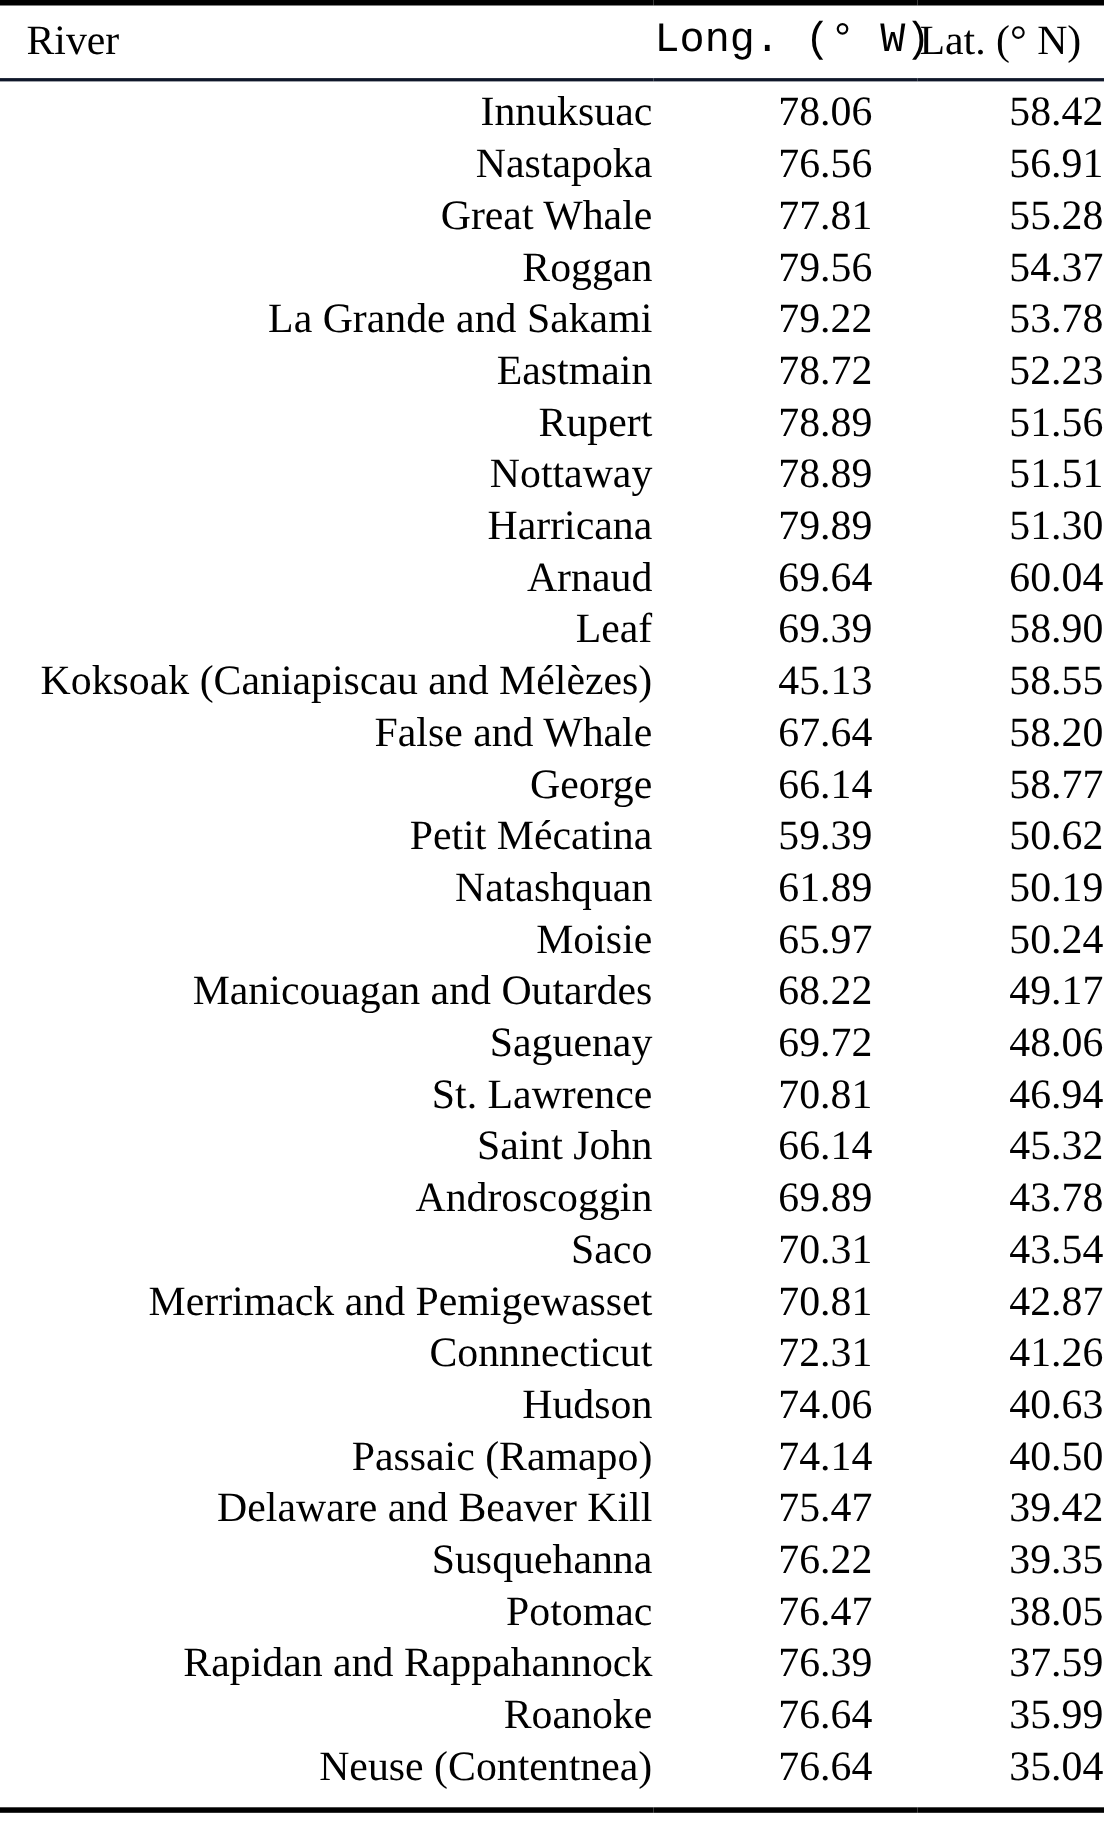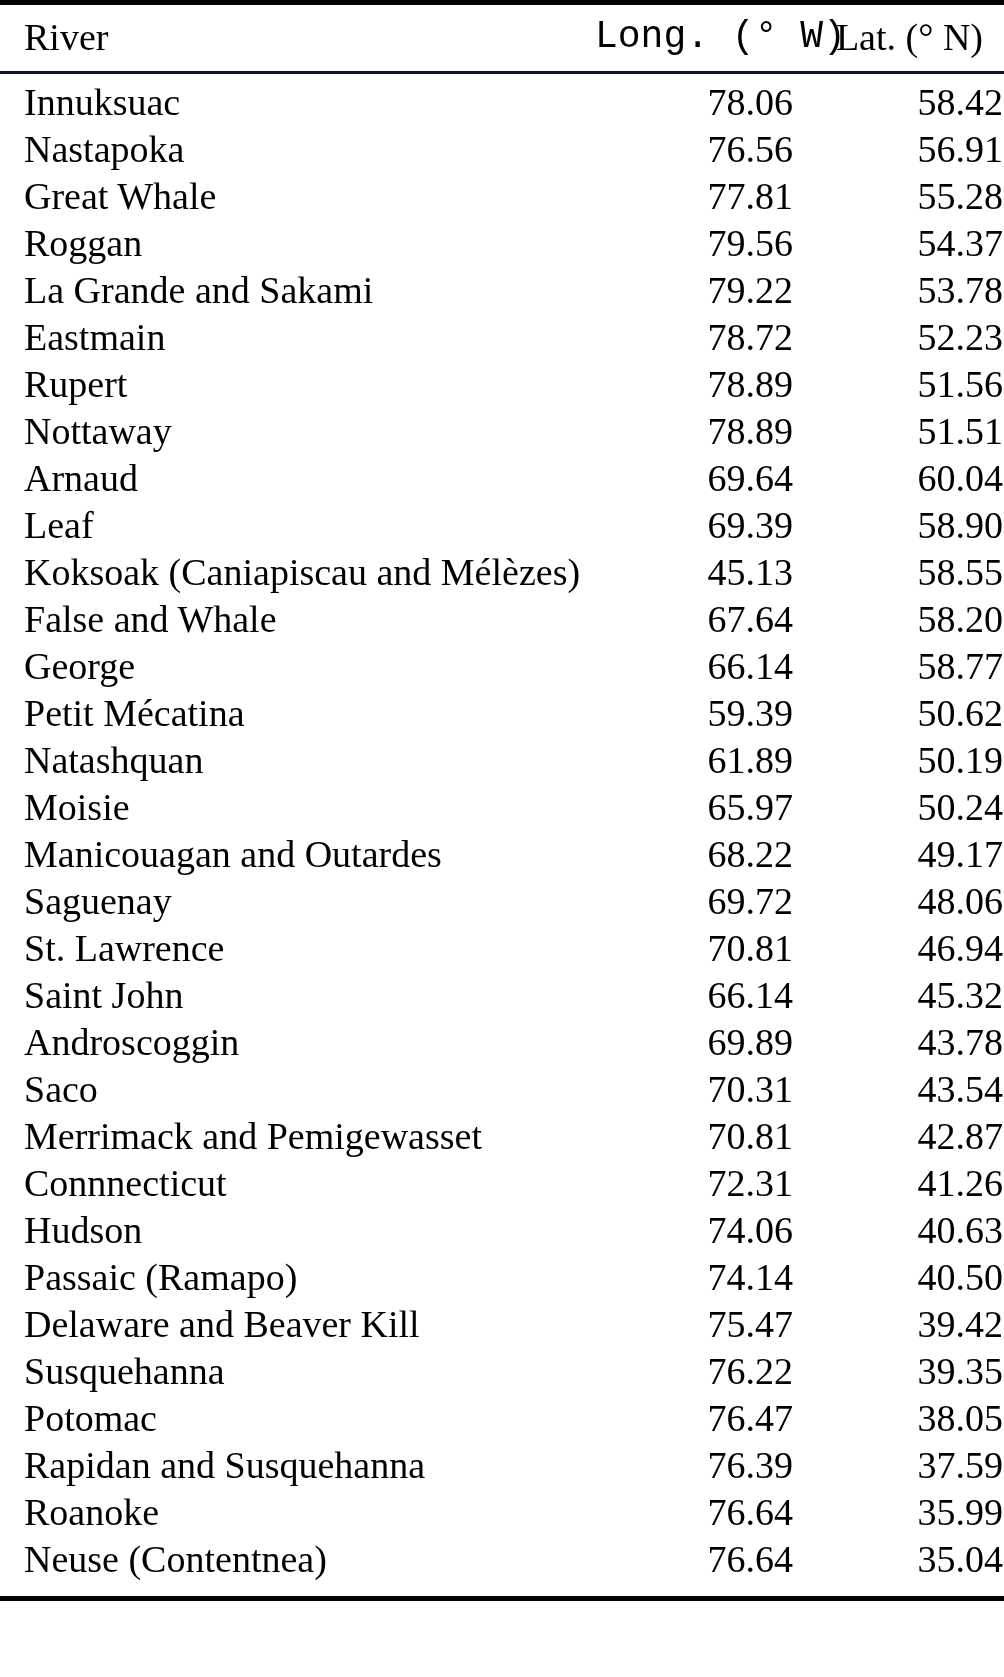--- a/index.html
+++ b/index.html
@@ -34,21 +34,21 @@
   }
   th.col-river { text-align: left;  padding-left: 24px; }
   th.col-long  { text-align: right; padding-right: 41px; font-family: Liberation Mono, monospace; }
   th.col-lat   { text-align: right; padding-right: 21px; }
 
   tbody td {
     line-height: 45px;
     white-space: nowrap;
     overflow: hidden;
   }
-  td.col-river { text-align: left;  padding-left: 24px; }
+  td.col-river { text-align: right;  padding-left: 24px; }
   td.col-long  { text-align: right; padding-right: 41px; }
   td.col-lat   { text-align: right; }
 
   tbody tr:first-child td { padding-top: 6px; }
   tbody tr:last-child td  { padding-bottom: 14px; }
 </style>
 </head>
 <body>
 
 <table class="paper-table">
@@ -99,20 +99,25 @@
         <td class="col-river">Rupert</td>
         <td class="col-long">78.89</td>
         <td class="col-lat">51.56</td>
       </tr>
       <tr>
         <td class="col-river">Nottaway</td>
         <td class="col-long">78.89</td>
         <td class="col-lat">51.51</td>
       </tr>
       <tr>
+        <td class="col-river">Harricana</td>
+        <td class="col-long">79.89</td>
+        <td class="col-lat">51.30</td>
+      </tr>
+      <tr>
         <td class="col-river">Arnaud</td>
         <td class="col-long">69.64</td>
         <td class="col-lat">60.04</td>
       </tr>
       <tr>
         <td class="col-river">Leaf</td>
         <td class="col-long">69.39</td>
         <td class="col-lat">58.90</td>
       </tr>
       <tr>
@@ -204,21 +209,21 @@
         <td class="col-river">Susquehanna</td>
         <td class="col-long">76.22</td>
         <td class="col-lat">39.35</td>
       </tr>
       <tr>
         <td class="col-river">Potomac</td>
         <td class="col-long">76.47</td>
         <td class="col-lat">38.05</td>
       </tr>
       <tr>
-        <td class="col-river">Rapidan and Susquehanna</td>
+        <td class="col-river">Rapidan and Rappahannock</td>
         <td class="col-long">76.39</td>
         <td class="col-lat">37.59</td>
       </tr>
       <tr>
         <td class="col-river">Roanoke</td>
         <td class="col-long">76.64</td>
         <td class="col-lat">35.99</td>
       </tr>
       <tr>
         <td class="col-river">Neuse (Contentnea)</td>

